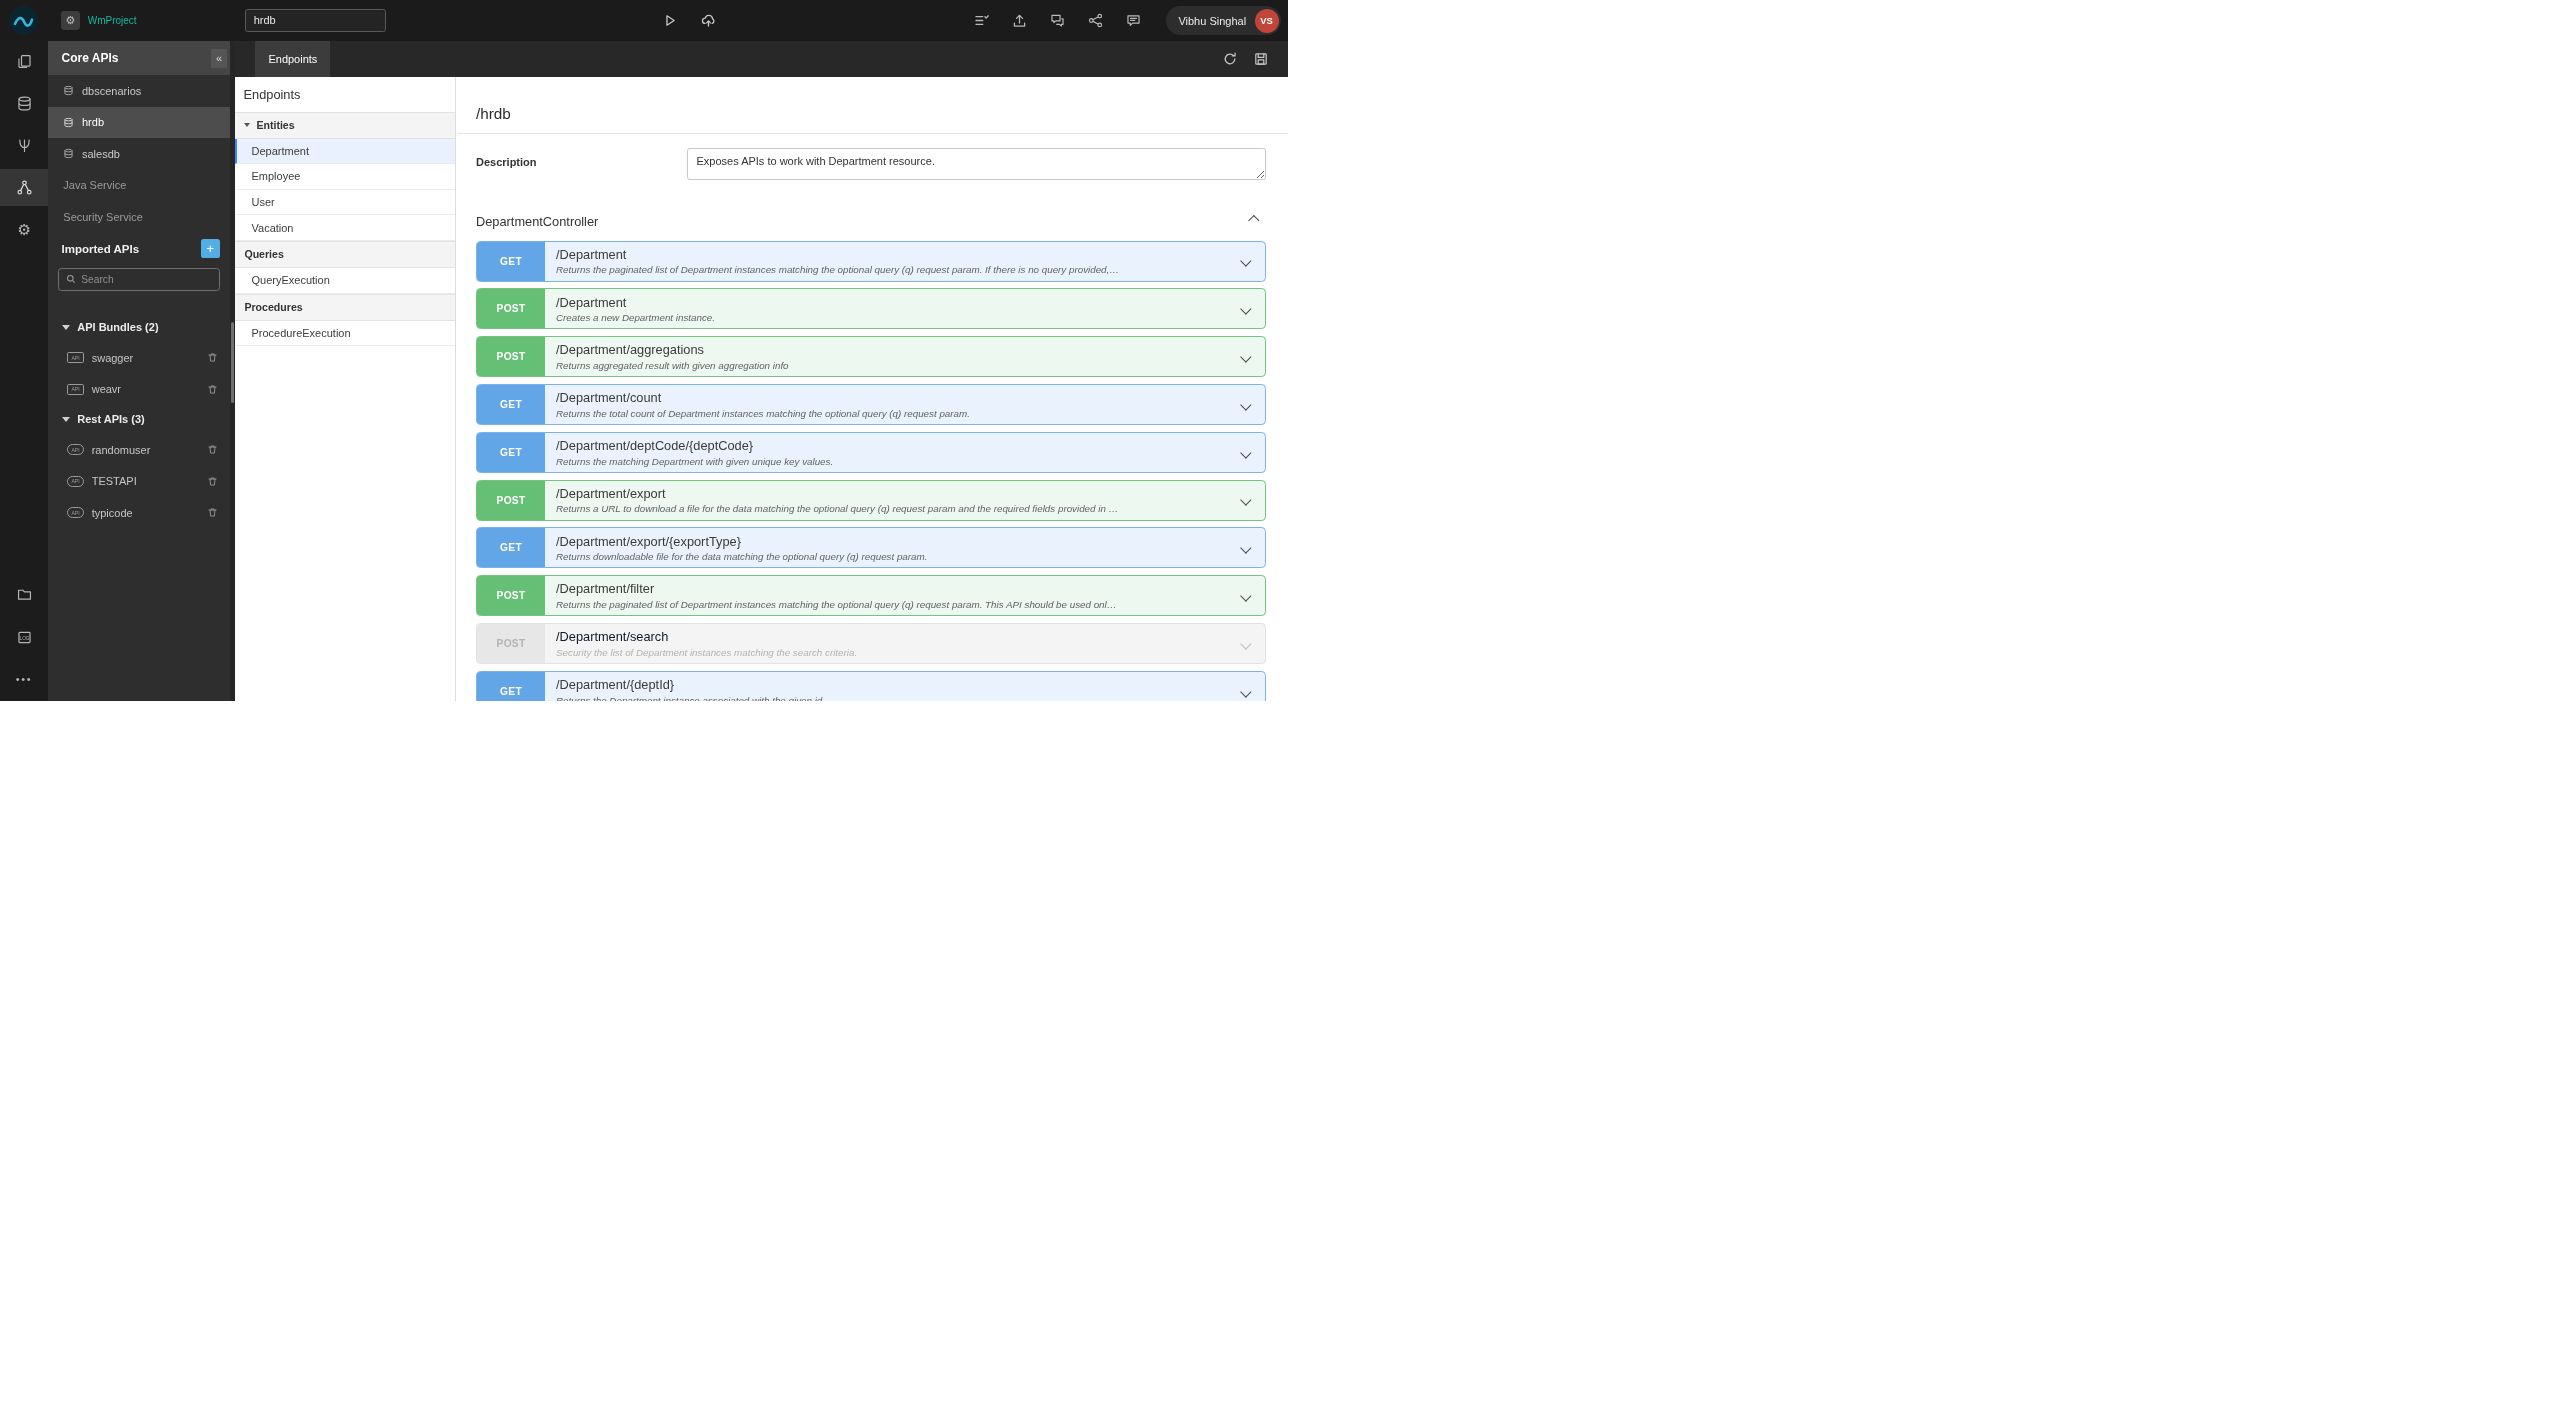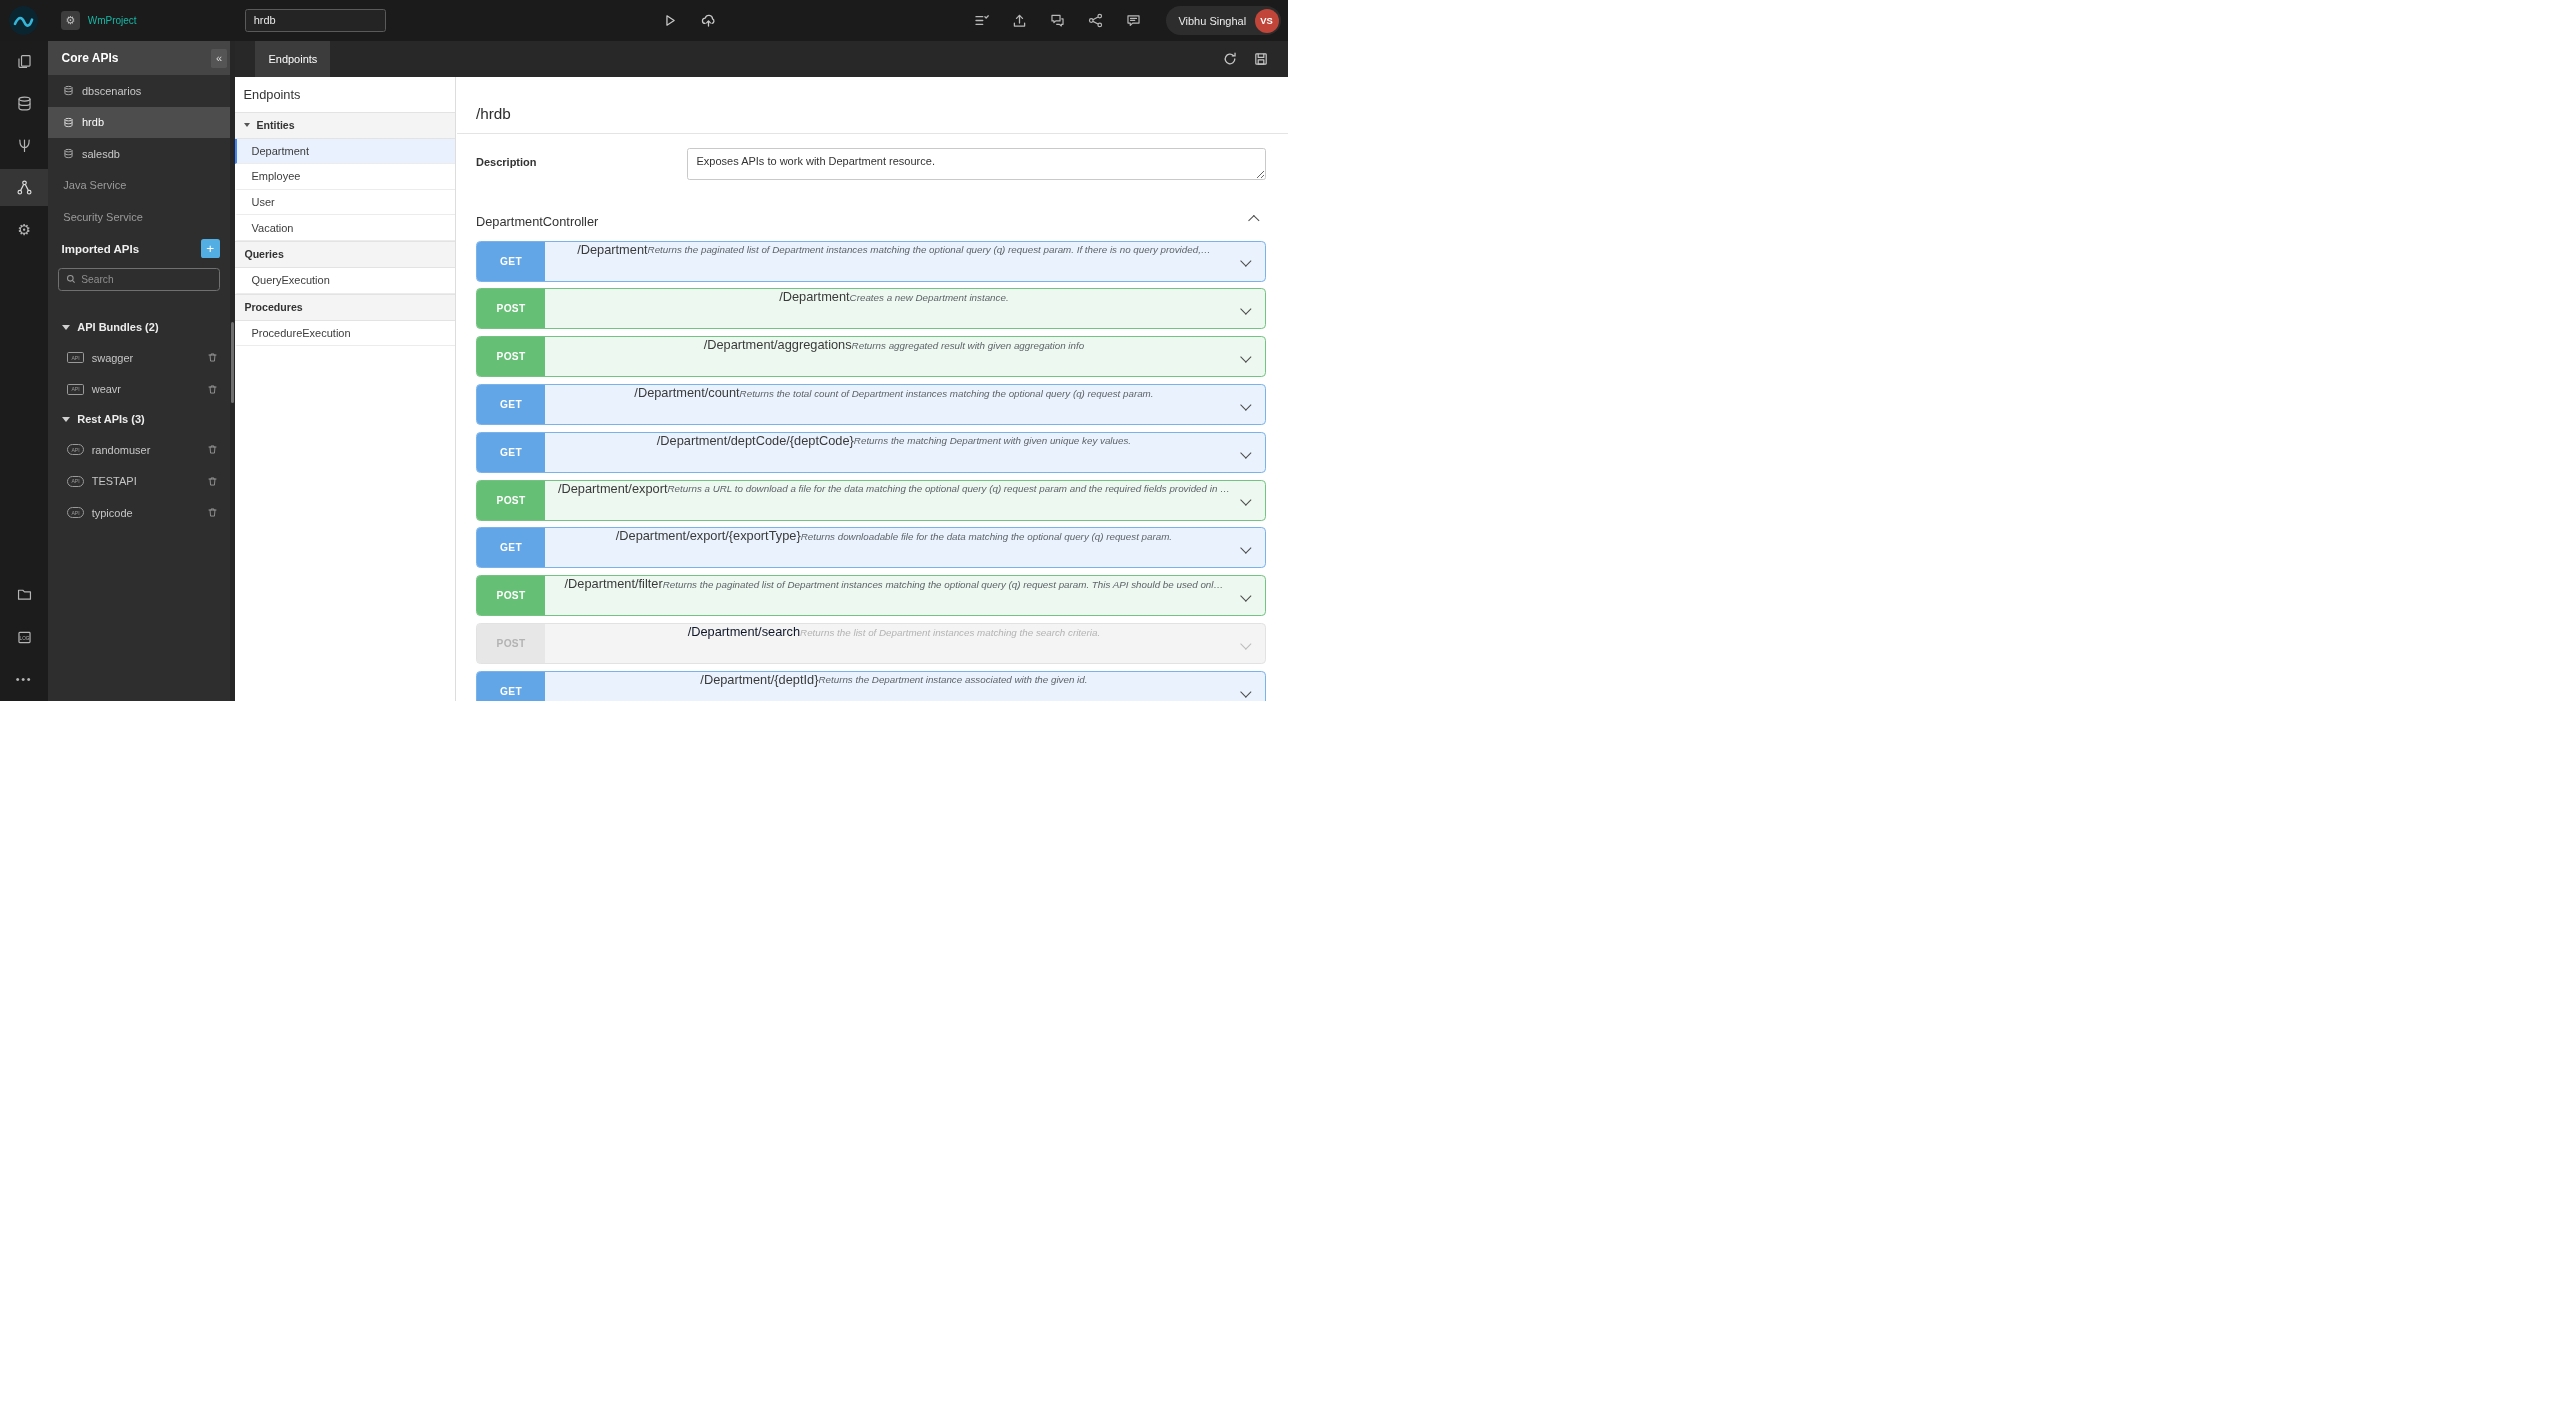--- a/index.html
+++ b/index.html
@@ -105,21 +105,21 @@
   .controller-row { margin-top:34px; display:flex; align-items:center; justify-content:space-between; padding-right:8.5px; }
   .controller-name { font-size:12.8px; color:#333; }
   .chev { width:7.7px; height:7.7px; border-right:1.7px solid #4a4a4a; border-bottom:1.7px solid #4a4a4a; display:inline-block; }
   .chev-up { transform:rotate(225deg); cursor:pointer; }
   .chev-down { transform:rotate(45deg); align-self:center; margin:0 15.3px 0 10.2px; flex:none; cursor:pointer; }
   .ep-list { margin-top:12px; }
   .ep-row { height:41px; margin-bottom:6.8px; border:0.9px solid; border-radius:4.3px; display:flex; overflow:hidden;
     cursor:pointer; }
   .badge { width:68px; flex:none; display:flex; align-items:center; justify-content:center; color:#fff;
     font-size:10.2px; font-weight:bold; letter-spacing:0.3px; }
-  .ep-texts { flex:1; min-width:0; display:flex; justify-content:center; padding-left:11px; }
+  .ep-texts { flex:1; min-width:0; display:flex; flex-direction:column; justify-content:center; padding-left:11px; }
   .ep-path { font-size:12.8px; color:#3a3a3a; }
   .ep-desc { font-style:italic; font-size:9.8px; color:#5f6368; margin-top:2.6px;
     white-space:nowrap; overflow:hidden; text-overflow:ellipsis; }
   .ep-row.get { background:#eaf3fd; border-color:#7ab2ec; }
   .ep-row.get .badge { background:#62a6e8; }
   .ep-row.post { background:#edf8f0; border-color:#74c382; }
   .ep-row.post .badge { background:#65bf74; }
   .ep-row.disabled { background:#f4f4f4; border-color:#e2e2e2; }
   .ep-row.disabled .badge { background:#e7e7e7; color:#b3b3b3; }
   .ep-row.disabled .ep-path { color:#0f172a; }
@@ -524,21 +524,21 @@
         <div class="ep-path">/Department/filter</div>
         <div class="ep-desc">Returns the paginated list of Department instances matching the optional query (q) request param. This API should be used onl…</div>
       </div>
       <span class="chev chev-down"></span>
     </div>
 
     <div class="ep-row disabled">
       <div class="badge">POST</div>
       <div class="ep-texts">
         <div class="ep-path">/Department/search</div>
-        <div class="ep-desc">Returns the list of Department instances matching the search criteria.</div>
+        <div class="ep-desc">Security the list of Department instances matching the search criteria.</div>
       </div>
       <span class="chev chev-down"></span>
     </div>
 
     <div class="ep-row get">
       <div class="badge">GET</div>
       <div class="ep-texts">
         <div class="ep-path">/Department/{deptId}</div>
         <div class="ep-desc">Returns the Department instance associated with the given id.</div>
       </div>

